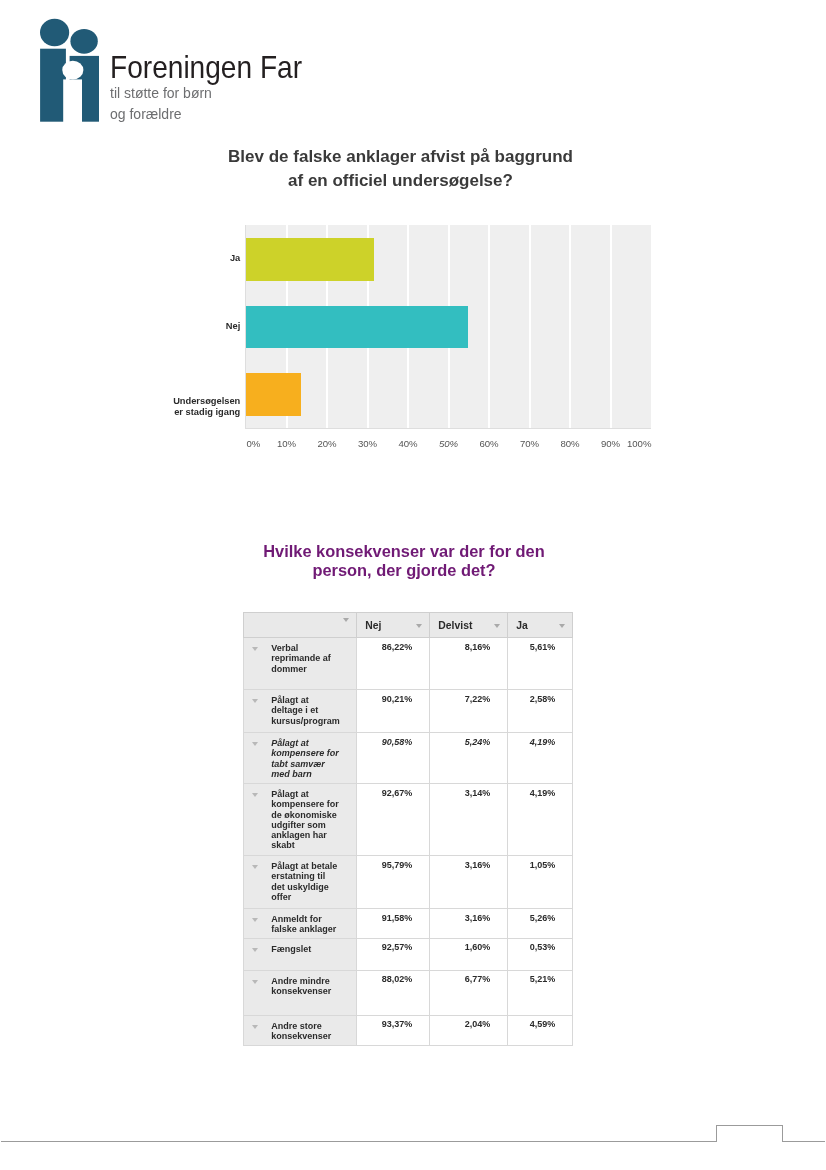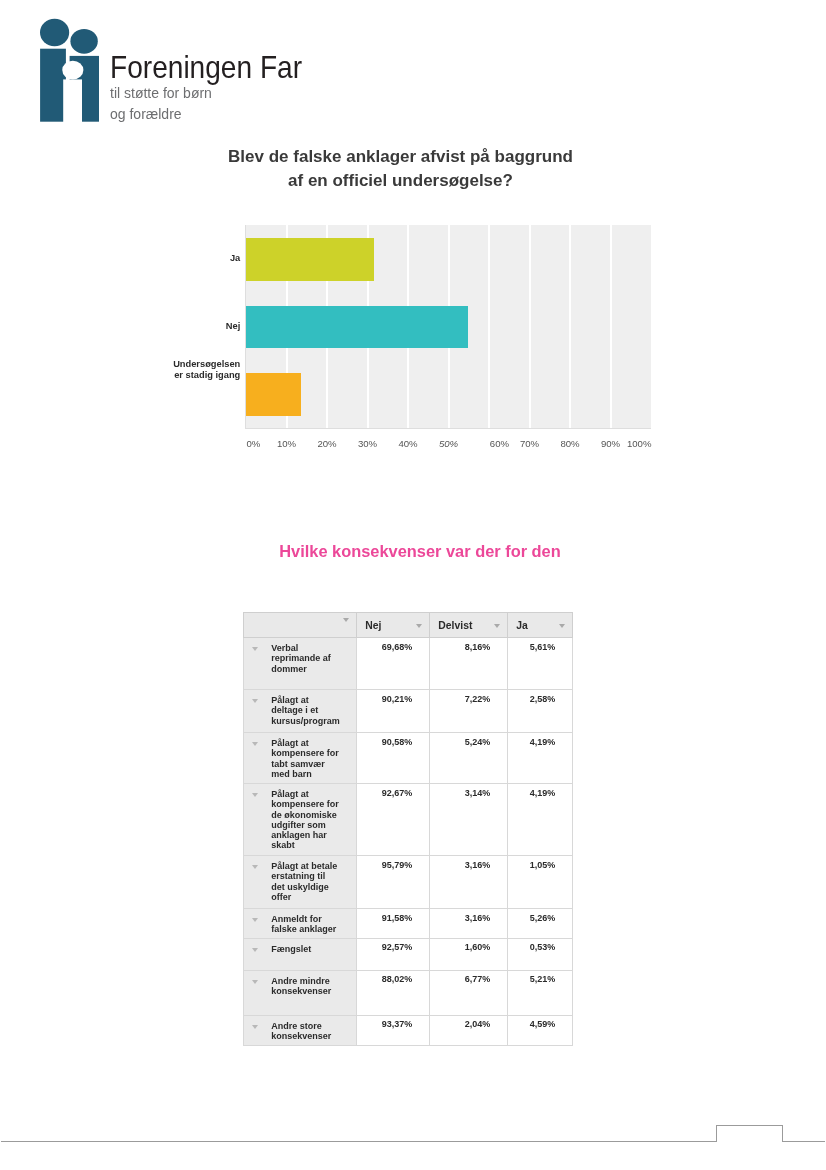--- a/index.html
+++ b/index.html
@@ -19,22 +19,22 @@
       font-size:17px;font-weight:bold;color:#3a3a3a;line-height:23.2px;}
   .plot{position:absolute;left:246px;top:225px;width:405px;height:203px;background:#efefef;}
   .plot .vline{position:absolute;top:0;bottom:0;width:2px;background:#ffffff;}
   .plot .axisline{position:absolute;left:-1px;top:0;bottom:0;width:1px;background:#dedede;}
   .plot .xaxisline{position:absolute;left:-1px;right:0;bottom:-1px;height:1px;background:#dedede;}
   .bar{position:absolute;}
   .ylabel{position:absolute;text-align:right;font-size:9.3px;font-weight:bold;color:#2b2b2b;line-height:11.4px;}
   .xlabel{position:absolute;font-size:9.6px;color:#555555;text-align:center;}
 
   
-  .table-title{position:absolute;left:240px;top:542px;width:360px;text-align:center;
-      font-size:16.4px;font-weight:bold;color:#ec4899;line-height:19.2px;}
+  .table-title{position:absolute;left:224px;top:542px;width:360px;text-align:center;
+      font-size:16.4px;font-weight:bold;color:#701a75;line-height:19.2px;}
   table.grid{position:absolute;left:243px;top:612px;border-collapse:collapse;width:327px;
       font-size:8.4px;color:#2f2f2f;table-layout:fixed;}
   table.grid th{background:#e9e9e9;border:1px solid #cfcfcf;height:24px;padding:0;}
   table.grid td{border:1px solid #d8d8d8;padding:0;vertical-align:top;background:#fff;}
   table.grid th.col0{width:112px;}
   table.grid th.col1{width:72px;}
   table.grid th.col2{width:77px;}
   table.grid th.col3{width:64px;}
   .thwrap{position:relative;height:24px;}
   .thtext{position:absolute;left:8.3px;top:8.3px;font-weight:bold;font-size:10.4px;color:#2b2b2b;line-height:1;}
@@ -108,41 +108,42 @@
         <div class="bar" style="left: 0px; top: 80.55px; width: 222.304px; height: 42.8px; background: rgb(51, 190, 192);"></div>
         <div class="bar" style="left: 0px; top: 148.217px; width: 54.7155px; height: 42.8px; background: rgb(247, 175, 30);"></div>
       </div>
     <div id="ylabels">
         <div class="ylabel" style="width: 70px; left: 170.3px; top: 225px; height: 67.6667px; display: flex; align-items: center; justify-content: flex-end;">
           <span style="display: block;">Ja</span>
         </div>
         <div class="ylabel" style="width: 70px; left: 170.3px; top: 292.667px; height: 67.6667px; display: flex; align-items: center; justify-content: flex-end;">
           <span style="display: block;">Nej</span>
         </div>
-        <div class="ylabel" style="width: 70px; left: 170.3px; top: 359px; height: 67.6667px; display: flex; align-items: flex-start; justify-content: flex-end;">
+        <div class="ylabel" style="width: 70px; left: 170.3px; top: 351px; height: 67.6667px; display: flex; align-items: flex-end; justify-content: flex-end;">
           <span style="display: block;">Undersøgelsen<br>er stadig igang</span>
         </div>
       </div>
     <div id="xlabels">
         <div class="xlabel" style="left: 246.5px; top: 438px; width: 40px; text-align: left;">0%</div>
         <div class="xlabel" style="left: 266.5px; top: 438px; width: 40px;">10%</div>
         <div class="xlabel" style="left: 307px; top: 438px; width: 40px;">20%</div>
         <div class="xlabel" style="left: 347.5px; top: 438px; width: 40px;">30%</div>
         <div class="xlabel" style="left: 388px; top: 438px; width: 40px;">40%</div>
         <div class="xlabel" style="left: 428.5px; top: 438px; width: 40px; font-style: italic;">50%</div>
-        <div class="xlabel" style="left: 469px; top: 438px; width: 40px; text-align: right;">60%</div>
+        <div class="xlabel" style="left: 469px; top: 438px; width: 40px;">60%</div>
         <div class="xlabel" style="left: 509.5px; top: 438px; width: 40px;">70%</div>
         <div class="xlabel" style="left: 550px; top: 438px; width: 40px;">80%</div>
         <div class="xlabel" style="left: 590.5px; top: 438px; width: 40px;">90%</div>
         <div class="xlabel" style="left: 611.5px; top: 438px; width: 40px; text-align: right;">100%</div>
       </div>
   </div>
 
   <div class="table-title">
     <div>Hvilke konsekvenser var der for den</div>
+    <div>person, der gjorde det?</div>
   </div>
 
   <table class="grid" id="grid">
       <thead>
         <tr>
           <th class="col0">
             <div class="thwrap">
               <span class="thtext"></span>
               <span class="caret"></span>
             </div>
@@ -163,31 +164,31 @@
             <div class="thwrap">
               <span class="thtext">Ja</span>
               <span class="caret"></span>
             </div>
           </th>
         </tr>
       </thead>
       <tbody>
         <tr style="height: 52px; margin-top: 21px;">
           <td class="rowlabel"><span class="caret rowcaret"></span><span class="rowtext">Verbal reprimande af dommer</span></td>
-          <td class="num">69,68%</td>
+          <td class="num">86,22%</td>
           <td class="num">8,16%</td>
           <td class="num">5,61%</td>
         </tr>
         <tr style="height: 43px;">
           <td class="rowlabel"><span class="caret rowcaret"></span><span class="rowtext">Pålagt at deltage i et kursus/program</span></td>
           <td class="num">90,21%</td>
           <td class="num">7,22%</td>
           <td class="num">2,58%</td>
         </tr>
-        <tr style="height: 51px;">
+        <tr style="height: 51px; font-style: italic;">
           <td class="rowlabel"><span class="caret rowcaret"></span><span class="rowtext">Pålagt at kompensere for tabt samvær med barn</span></td>
           <td class="num">90,58%</td>
           <td class="num">5,24%</td>
           <td class="num">4,19%</td>
         </tr>
         <tr style="height: 72px;">
           <td class="rowlabel"><span class="caret rowcaret"></span><span class="rowtext">Pålagt at kompensere for de økonomiske udgifter som anklagen har skabt</span></td>
           <td class="num">92,67%</td>
           <td class="num">3,14%</td>
           <td class="num">4,19%</td>

